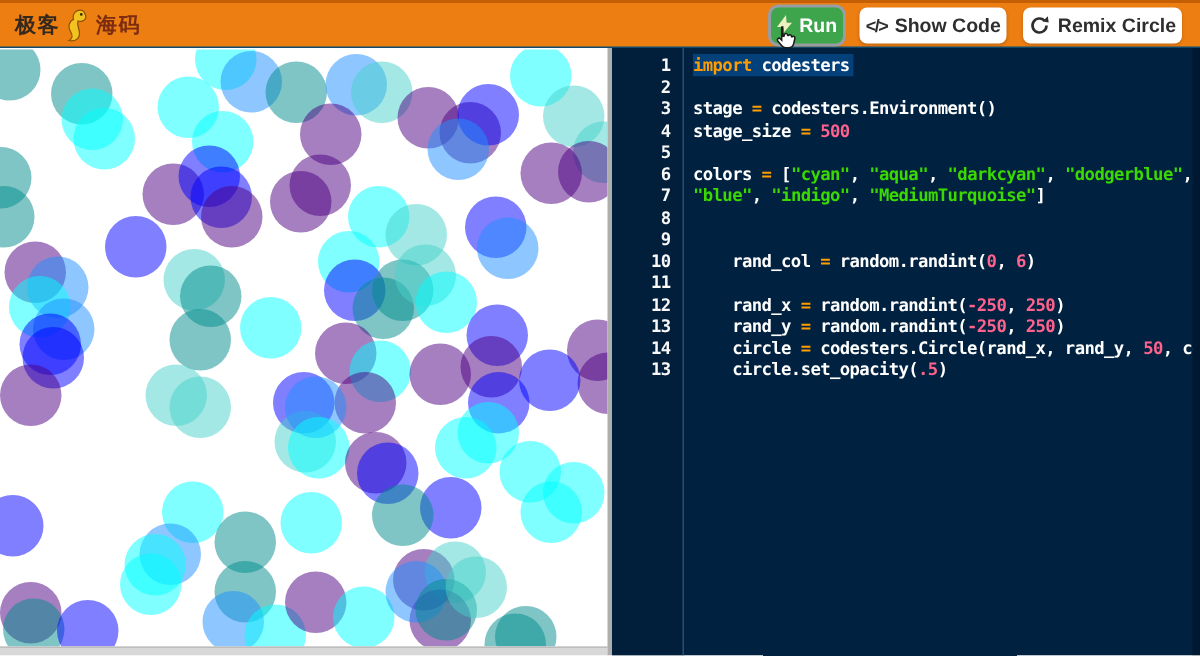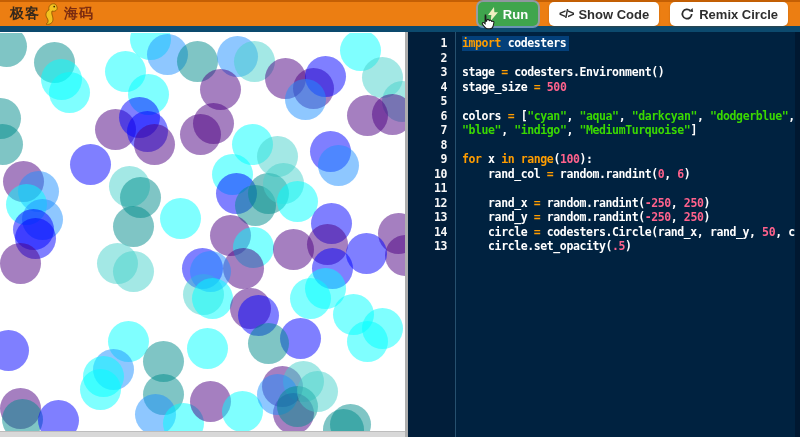--- a/index.html
+++ b/index.html
@@ -3,28 +3,28 @@
 <meta charset="utf-8">
 <style>
   * { margin:0; padding:0; box-sizing:border-box; }
   html,body { width:800px; height:437px; overflow:hidden; background:#fff;
               font-family:"Liberation Sans", sans-serif; }
   #app { position:relative; width:800px; height:437px; overflow:hidden; }
 
   
   #header { position:absolute; left:0; top:0; width:800px; height:32px;
             background:#ec7e12; border-top:2px solid #c45f04;
-            border-bottom:6px solid #0c4a6e; display:flex; align-items:center; }
+            border-bottom:1px solid #0c4a6e; display:flex; align-items:center; }
   #logo { display:flex; align-items:center; margin-left:10px; gap:2px; }
   .logo-txt { font-size:14px; font-weight:bold; letter-spacing:1px; }
   .logo-left { color:#35281c; }
   .logo-right { color:#7c2c10; }
   #header-buttons { margin-left:auto; display:flex; align-items:center; gap:11px; margin-right:12px; }
   .hbtn { height:24px; border-radius:5px; border:none; display:flex; align-items:center;
-          gap:5px; padding:0 10px; font-size:13px; font-weight:bold; cursor:pointer;
+          gap:5px; padding:0 4px; font-size:13px; font-weight:bold; cursor:pointer;
           font-family:"Liberation Sans", sans-serif; }
   #run-btn { position:relative; background:#3fa54d; color:#fff;
              box-shadow:0 0 0 2px rgba(130,165,200,.8); }
   .white-btn { background:#fff; color:#2e2e2e; box-shadow:0 1px 2px rgba(120,60,0,.35); }
   .code-glyph { font-weight:bold; font-size:12px; color:#2e2e2e; letter-spacing:-1px; }
   #cursor { position:absolute; left:0px; top:11px; width:19px; height:19px; pointer-events:none; }
 
   
   #stage { position:absolute; left:0; top:33px; width:405px; height:398px;
            background:#ffffff; overflow:hidden; }
@@ -232,21 +232,20 @@
         <div class="row">
           <span class="ln">7</span>
           <span class="code"><span class="inner"><span class="ts">"blue"</span><span class="tt">, </span><span class="ts">"indigo"</span><span class="tt">, </span><span class="ts">"MediumTurquoise"</span><span class="tt">]</span></span></span>
         </div>
         <div class="row">
           <span class="ln">8</span>
           <span class="code"><span class="inner"></span></span>
         </div>
         <div class="row">
           <span class="ln">9</span>
-          <span class="code"><span class="inner"><span class="tk">for</span><span class="tt"> x </span><span class="tk">in</span><span class="tt"> </span><span class="tk">range</span><span class="tt">(</span><span class="tn">100</span><span class="tt">):</span></span></span>
         </div>
         <div class="row">
           <span class="ln">10</span>
           <span class="code"><span class="inner"><span class="tt">    rand_col </span><span class="to">=</span><span class="tt"> random.randint(</span><span class="tn">0</span><span class="tt">, </span><span class="tn">6</span><span class="tt">)</span></span></span>
         </div>
         <div class="row">
           <span class="ln">11</span>
         </div>
         <div class="row">
           <span class="ln">12</span>

